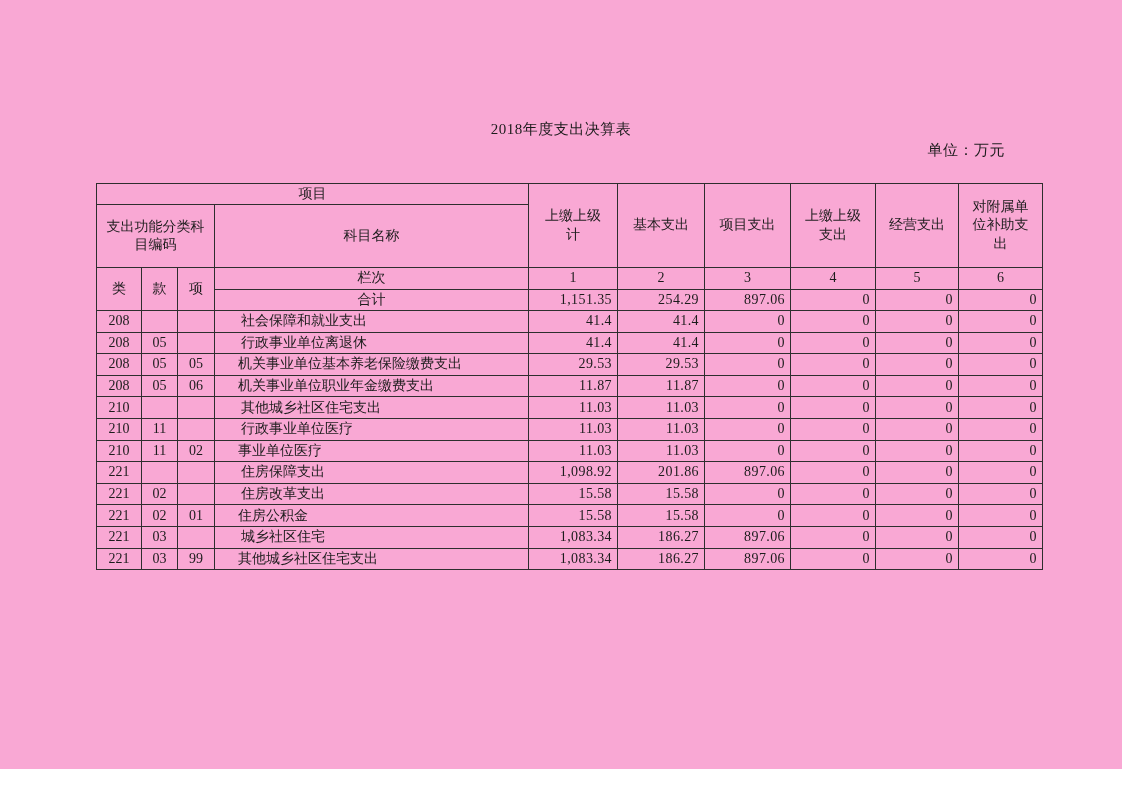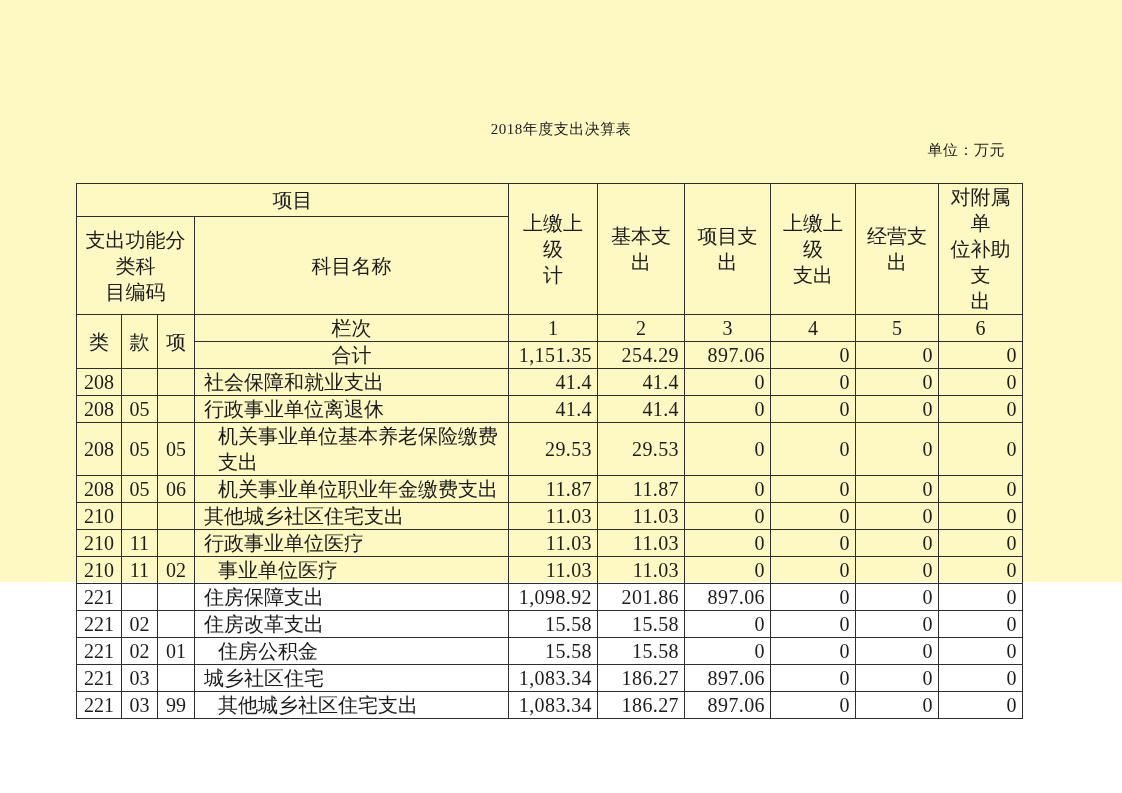--- a/index.html
+++ b/index.html
@@ -3,54 +3,54 @@
 <meta charset="utf-8">
 <style>
   * { margin: 0; padding: 0; box-sizing: border-box; }
   html, body {
     width: 1122px; height: 793px;
     background: #ffffff;
     font-family: "Liberation Serif", "DejaVu Serif", serif;
     color: #1c1c1c;
     overflow: hidden;
   }
-  .page { position: relative; width: 1122px; height: 582px; background: #fef9c3; }
+  .page { position: relative; width: 1122px; height: 769px; background: #f9a8d4; }
 
   .doc-title {
     position: absolute; top: 120px; left: 0; right: 0;
     text-align: center; font-size: 15px; letter-spacing: 0.5px;
   }
   .unit-label {
     position: absolute; top: 141px; right: 117px;
     font-size: 15px; letter-spacing: 0.5px;
   }
 
   table.report {
-    position: absolute; left: 76px; top: 183px;
+    position: absolute; left: 96px; top: 183px;
     width: 946px;
     border-collapse: collapse; table-layout: fixed;
     border: 1.5px solid #2e2e2e;
-    font-size: 20px;
+    font-size: 14px;
   }
   .report th, .report td {
     border: 1px solid #2e2e2e;
     font-weight: normal;
     vertical-align: middle;
     line-height: 1.3;
     overflow: hidden;
   }
   tr.h-project { height: 21px; }
   tr.h-head2   { height: 63px; }
   tr.h-lanci   { height: 22px; }
   tr.h-total   { height: 21px; padding-left: 8px; }
   tr.data-row  { height: 21.6px; }
 
   .center { text-align: center; }
   .ml { white-space: pre-line; text-align: center; padding: 0 6px; }
-  .name { text-align: left; padding-left: 9px; }
+  .name { text-align: left; padding-left: 26px; }
   .name.indent { padding-left: 23px; }
   .num { text-align: right; padding-right: 5px; letter-spacing: 0.4px; }
 </style>
 </head>
 <body>
 
 <div class="page">
 
   <div class="doc-title">2018年度支出决算表</div>
   <div class="unit-label">单位：万元</div>

